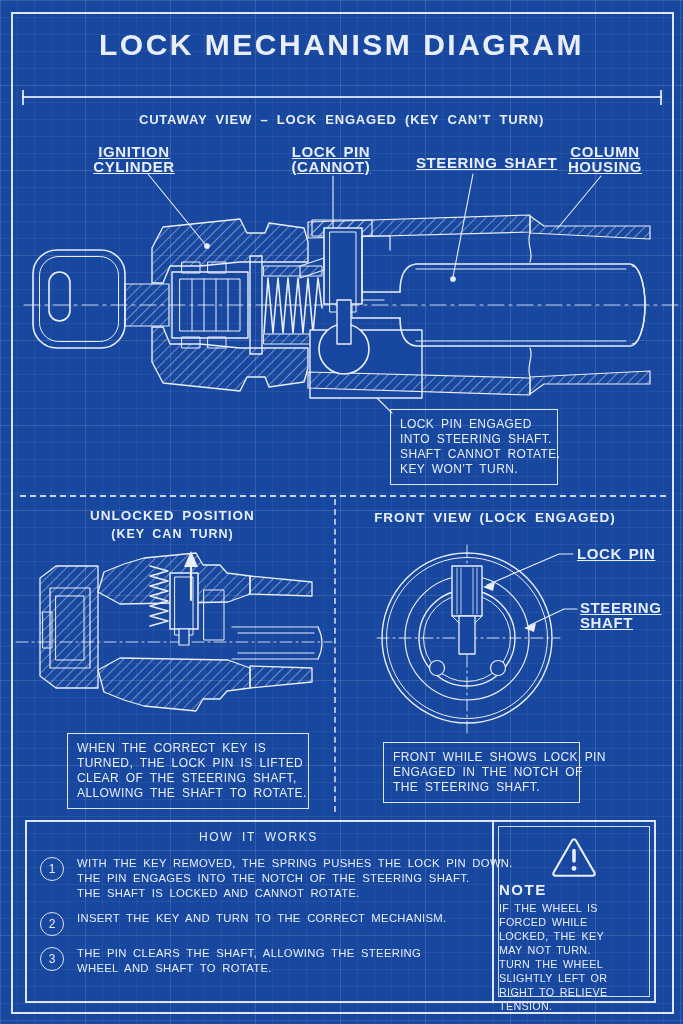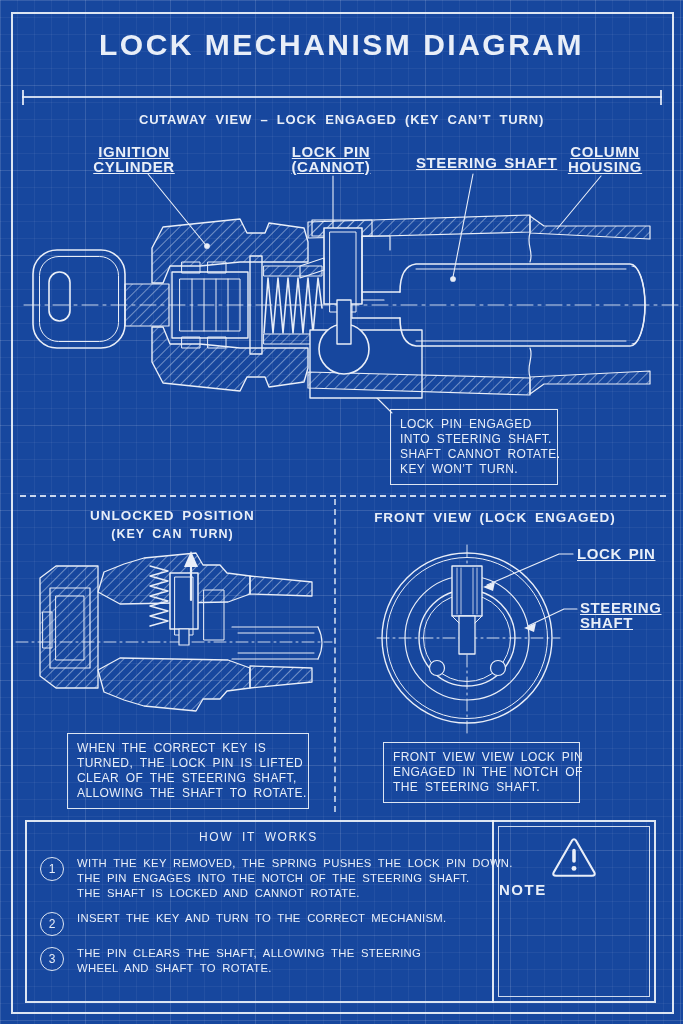--- a/index.html
+++ b/index.html
@@ -245,21 +245,21 @@
     </g>
   </svg>
 
   <div class="abs part-label" style="left:577px;top:547px;text-align:left;">LOCK PIN</div>
   <div class="abs part-label" style="left:580px;top:601px;text-align:left;">
     <div>STEERING</div>
     <div>SHAFT</div>
   </div>
 
   <div class="abs box" style="left:383px;top:742px;width:177px;">
-    <div class="cap-line">FRONT VIEW VIEW LOCK PIN</div>
+    <div class="cap-line">FRONT WHILE SHOWS LOCK PIN</div>
     <div class="cap-line">ENGAGED IN THE NOTCH OF</div>
     <div class="cap-line">THE STEERING SHAFT.</div>
   </div>
 
   <div class="abs panel"></div>
   <div class="abs panel-divider"></div>
   <div class="abs hiw-title">HOW IT WORKS</div>
 
   <div class="abs steps">
     <div class="step">
@@ -285,15 +285,25 @@
     </div>
   </div>
 
   <div class="abs note-box">
     <svg width="52" height="44" viewBox="0 0 60 54" style="margin:8px auto 0;">
       <path d="M27.5,7 Q30,3.5 32.5,7 L55,46 Q56.8,50 52,50 L8,50 Q3.2,50 5,46 Z" fill="none" stroke="#e9eef8" stroke-width="2.6" stroke-linejoin="round"></path>
       <rect x="27.8" y="17" width="4.4" height="17" rx="2.2" fill="#e9eef8"></rect>
       <circle cx="30" cy="41" r="3" fill="#e9eef8"></circle>
     </svg>
     <div class="note-title">NOTE</div>
+    <div class="note-lines">
+      <div>IF THE WHEEL IS</div>
+      <div>FORCED WHILE</div>
+      <div>LOCKED, THE KEY</div>
+      <div>MAY NOT TURN.</div>
+      <div>TURN THE WHEEL</div>
+      <div>SLIGHTLY LEFT OR</div>
+      <div>RIGHT TO RELIEVE</div>
+      <div>TENSION.</div>
+    </div>
   </div>
 
 </div>
 
 </body></html>

